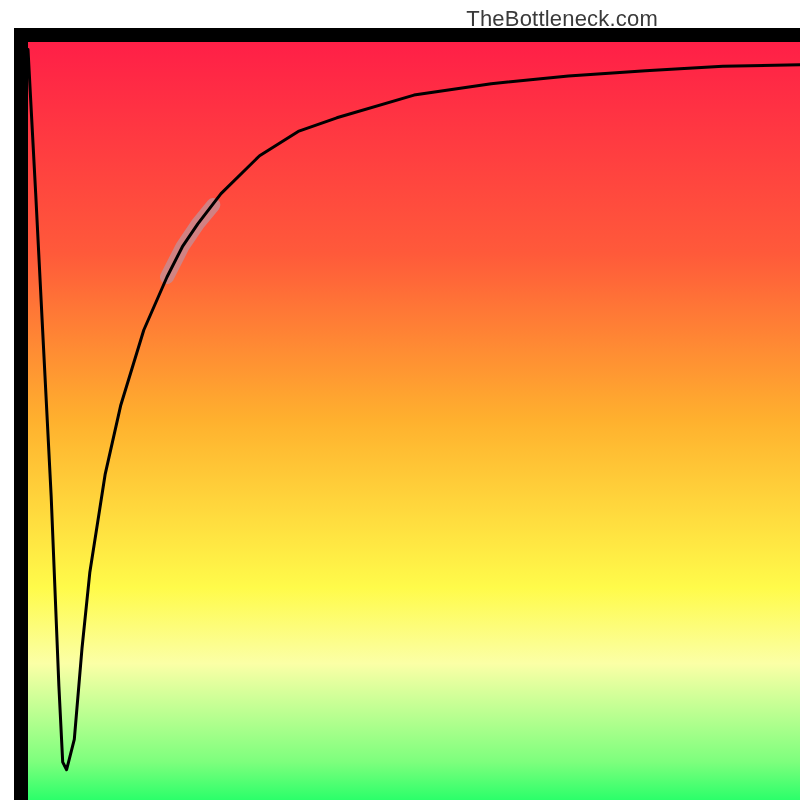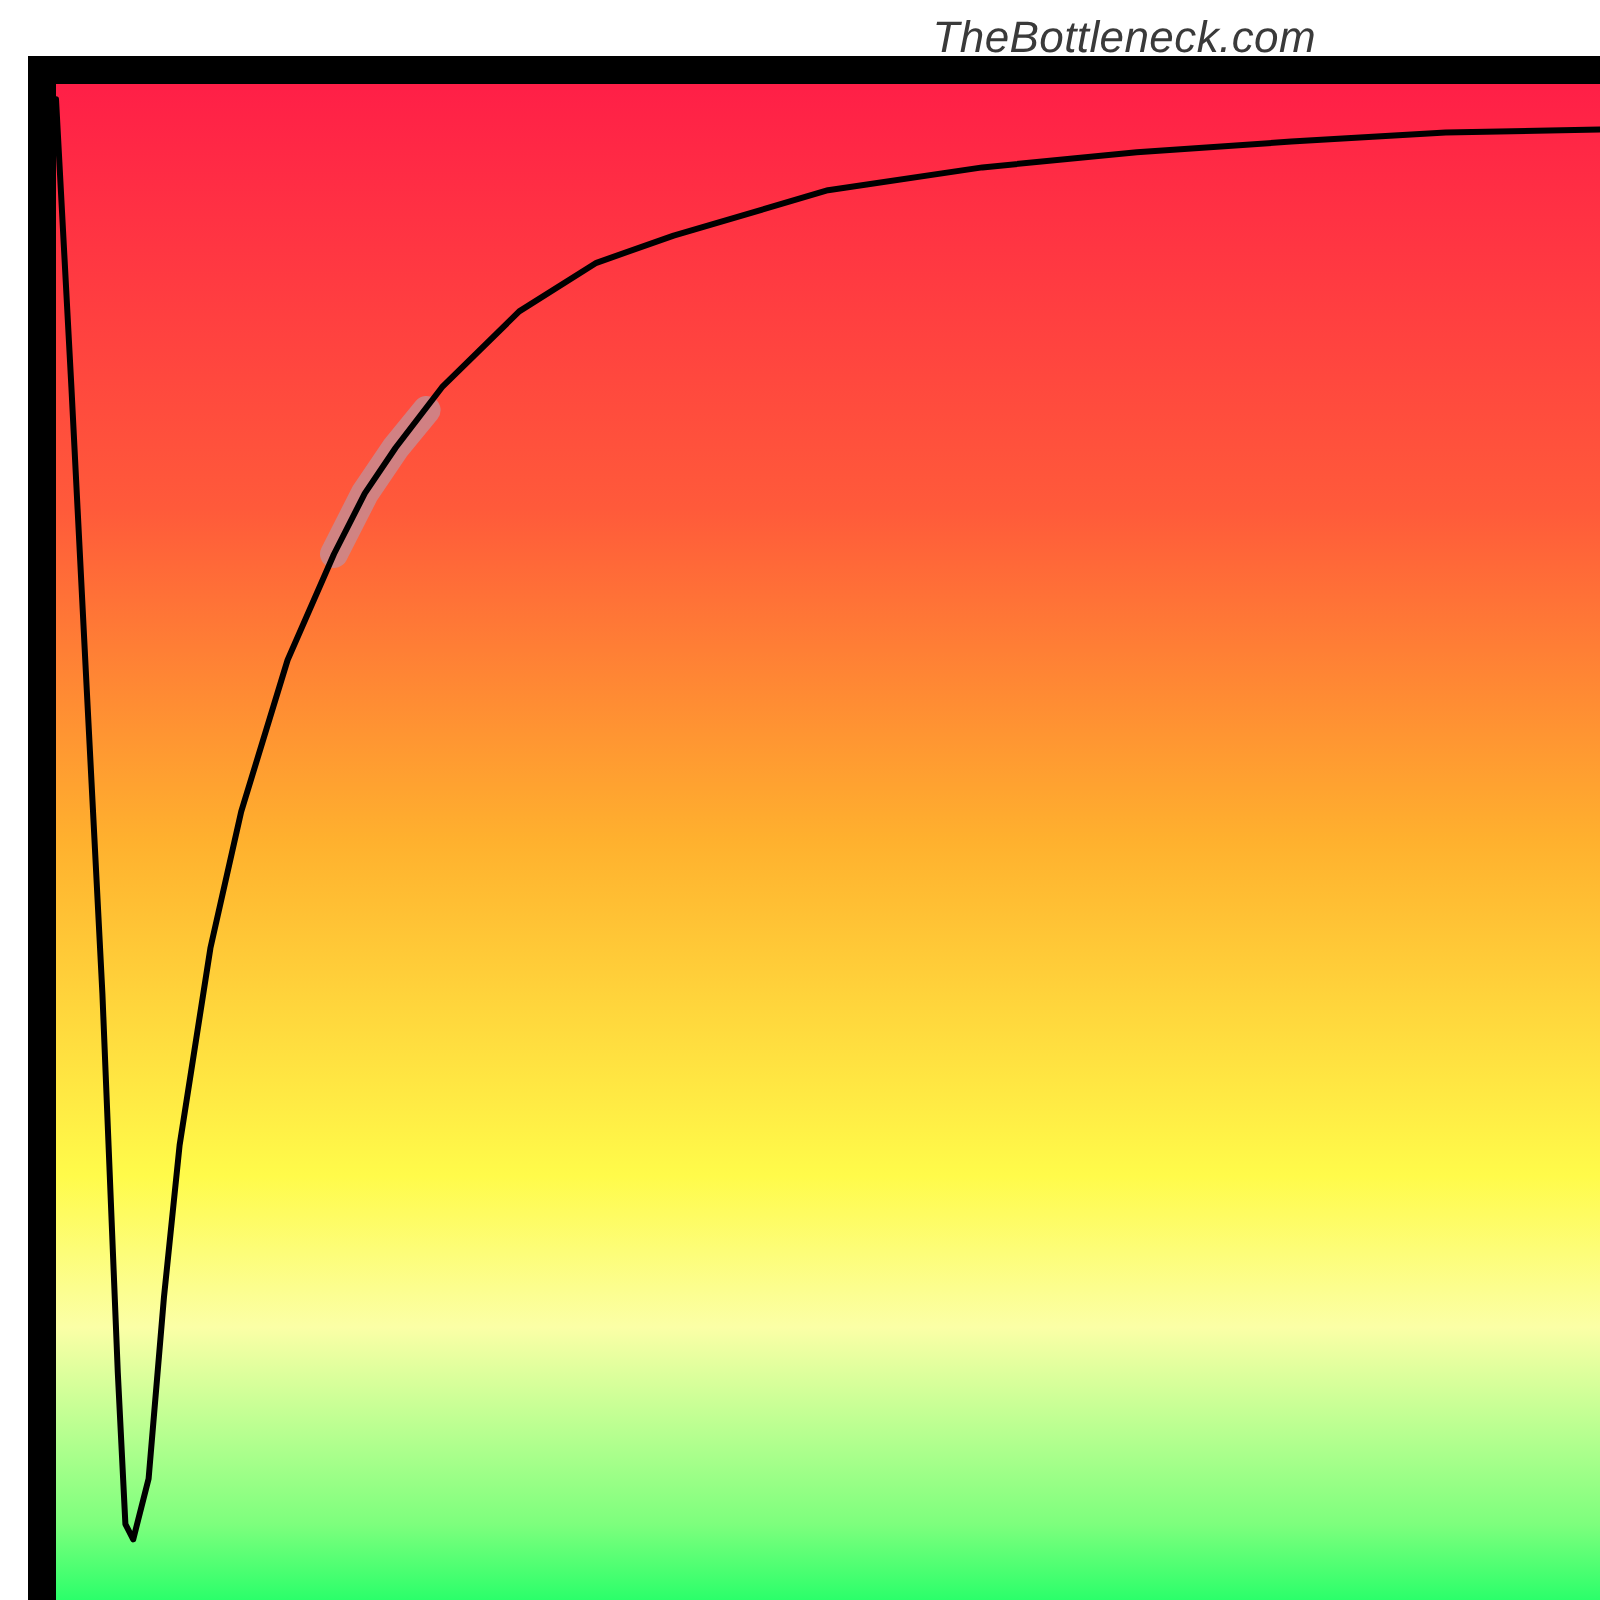--- a/index.html
+++ b/index.html
@@ -8,21 +8,20 @@
     width: 800px;
     height: 800px;
     background: #fff;
     font-family: Arial, Helvetica, sans-serif;
   }
   .frame {
     position: relative;
     width: 672px;
     height: 800px;
     box-sizing: border-box;
-    font-style: italic;
   }
   .plot-area {
     position: absolute;
     left: 14px;
     top: 28px;
     width: 772px;
     height: 758px;
     background: linear-gradient(
       to bottom,
       #ff1f47 0%,

